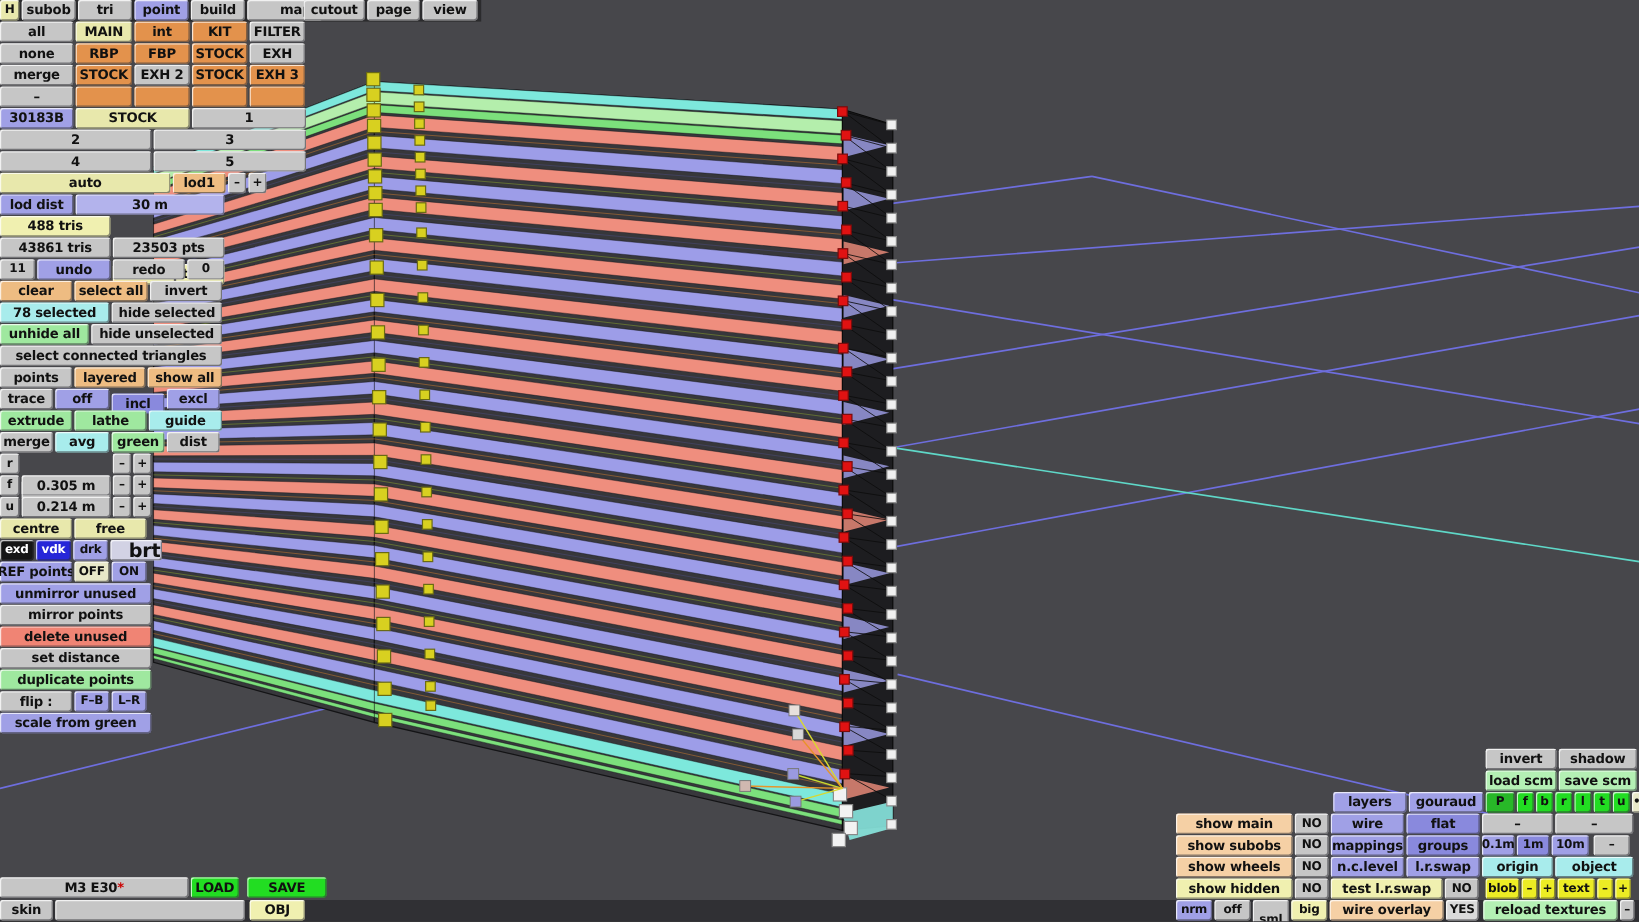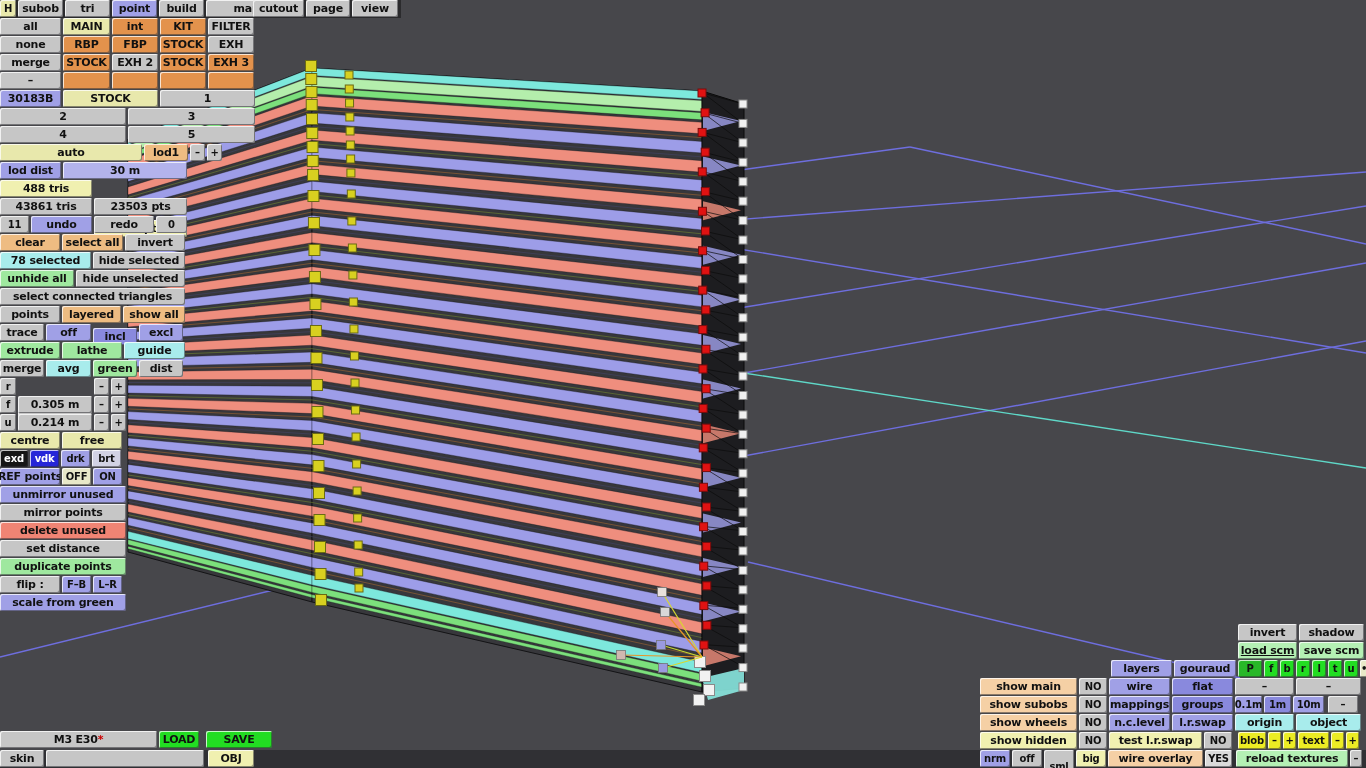--- a/index.html
+++ b/index.html
@@ -397,42 +397,42 @@
       <div class="btn" style="left: 111px; top: 396px; width: 15px; height: 17px; background: rgb(198, 198, 198); font-size: 10px;">+</div>
       <div class="btn" style="left: 0px; top: 414px; width: 16px; height: 17px; background: rgb(198, 198, 198); font-size: 10px;">u</div>
       <div class="btn" style="left: 18px; top: 414px; width: 74px; height: 17px; background: rgb(198, 198, 198);">0.214 m</div>
       <div class="btn" style="left: 94px; top: 414px; width: 15px; height: 17px; background: rgb(198, 198, 198); font-size: 10px;">–</div>
       <div class="btn" style="left: 111px; top: 414px; width: 15px; height: 17px; background: rgb(198, 198, 198); font-size: 10px;">+</div>
       <div class="btn" style="left: 0px; top: 432px; width: 60px; height: 17px; background: rgb(232, 232, 172);">centre</div>
       <div class="btn" style="left: 62px; top: 432px; width: 60px; height: 17px; background: rgb(232, 232, 172);">free</div>
       <div class="btn" style="left: 0px; top: 450px; width: 28px; height: 17px; background: rgb(22, 22, 22); color: rgb(255, 255, 255); font-size: 10px; text-align: center;">exd</div>
       <div class="btn" style="left: 30px; top: 450px; width: 29px; height: 17px; background: rgb(38, 38, 216); color: rgb(255, 255, 255); font-size: 10px;">vdk</div>
       <div class="btn" style="left: 61px; top: 450px; width: 29px; height: 17px; background: rgb(160, 160, 230); font-size: 10px;">drk</div>
-      <div class="btn" style="left: 92px; top: 450px; width: 29px; height: 17px; background: rgb(210, 210, 228); font-size: 10px;">brt</div>
+      <div class="btn" style="left: 92px; top: 450px; width: 29px; height: 17px; background: rgb(210, 210, 228); font-size: 16px; padding-left: 14px;">brt</div>
       <div class="btn" style="left: 0px; top: 468px; width: 60px; height: 17px; background: rgb(160, 160, 230);">REF points</div>
       <div class="btn" style="left: 62px; top: 468px; width: 29px; height: 17px; background: rgb(232, 232, 200); font-size: 10px;">OFF</div>
       <div class="btn" style="left: 93px; top: 468px; width: 29px; height: 17px; background: rgb(160, 160, 230); font-size: 10px;">ON</div>
       <div class="btn" style="left: 0px; top: 486px; width: 126px; height: 17px; background: rgb(160, 160, 230);">unmirror unused</div>
       <div class="btn" style="left: 0px; top: 504px; width: 126px; height: 17px; background: rgb(198, 198, 198);">mirror points</div>
       <div class="btn" style="left: 0px; top: 522px; width: 126px; height: 17px; background: rgb(240, 132, 116);">delete unused</div>
       <div class="btn" style="left: 0px; top: 540px; width: 126px; height: 17px; background: rgb(198, 198, 198);">set distance</div>
       <div class="btn" style="left: 0px; top: 558px; width: 126px; height: 17px; background: rgb(159, 232, 159);">duplicate points</div>
       <div class="btn" style="left: 0px; top: 576px; width: 60px; height: 17px; background: rgb(198, 198, 198);">flip :</div>
       <div class="btn" style="left: 62px; top: 576px; width: 29px; height: 17px; background: rgb(160, 160, 230); font-size: 10px;">F–B</div>
       <div class="btn" style="left: 93px; top: 576px; width: 29px; height: 17px; background: rgb(160, 160, 230); font-size: 10px;">L–R</div>
       <div class="btn" style="left: 0px; top: 594px; width: 126px; height: 17px; background: rgb(160, 160, 230);">scale from green</div>
       <div class="btn" style="left: 0px; top: 731px; width: 157px; height: 17px; background: rgb(198, 198, 198);">M3 E30<span style="color: rgb(204, 0, 0);">*</span></div>
       <div class="btn" style="left: 159px; top: 731px; width: 40px; height: 17px; background: rgb(34, 221, 34);">LOAD</div>
       <div class="btn" style="left: 206px; top: 731px; width: 66px; height: 17px; background: rgb(34, 221, 34);">SAVE</div>
       <div class="btn" style="left: 0px; top: 750px; width: 44px; height: 17px; background: rgb(198, 198, 198);">skin</div>
       <div class="btn" style="left: 46px; top: 750px; width: 158px; height: 17px; background: rgb(198, 198, 198);"></div>
       <div class="btn" style="left: 208px; top: 750px; width: 46px; height: 17px; background: rgb(240, 240, 176);">OBJ</div>
       <div class="btn" style="left: 1238px; top: 624px; width: 59px; height: 17px; background: rgb(198, 198, 198);">invert</div>
       <div class="btn" style="left: 1299px; top: 624px; width: 65px; height: 17px; background: rgb(198, 198, 198);">shadow</div>
-      <div class="btn" style="left: 1238px; top: 642px; width: 59px; height: 17px; background: rgb(180, 240, 180); text-decoration: underline;">load scm</div>
+      <div class="btn" style="left: 1238px; top: 642px; width: 59px; height: 17px; background: rgb(180, 240, 180);">load scm</div>
       <div class="btn" style="left: 1299px; top: 642px; width: 65px; height: 17px; background: rgb(180, 240, 180);">save scm</div>
       <div class="btn" style="left: 1111px; top: 660px; width: 61px; height: 17px; background: rgb(160, 160, 230);">layers</div>
       <div class="btn" style="left: 1174px; top: 660px; width: 62px; height: 17px; background: rgb(160, 160, 230);">gouraud</div>
       <div class="btn" style="left: 1238px; top: 660px; width: 24px; height: 17px; background: rgb(40, 184, 40); font-size: 10px;">P</div>
       <div class="btn" style="left: 1264px; top: 660px; width: 14px; height: 17px; background: rgb(34, 221, 34); font-size: 10px;">f</div>
       <div class="btn" style="left: 1280px; top: 660px; width: 14px; height: 17px; background: rgb(34, 221, 34); font-size: 10px;">b</div>
       <div class="btn" style="left: 1296px; top: 660px; width: 14px; height: 17px; background: rgb(34, 221, 34); font-size: 10px;">r</div>
       <div class="btn" style="left: 1312px; top: 660px; width: 14px; height: 17px; background: rgb(34, 221, 34); font-size: 10px;">l</div>
       <div class="btn" style="left: 1328px; top: 660px; width: 14px; height: 17px; background: rgb(34, 221, 34); font-size: 10px;">t</div>
       <div class="btn" style="left: 1344px; top: 660px; width: 14px; height: 17px; background: rgb(34, 221, 34); font-size: 10px;">u</div>

